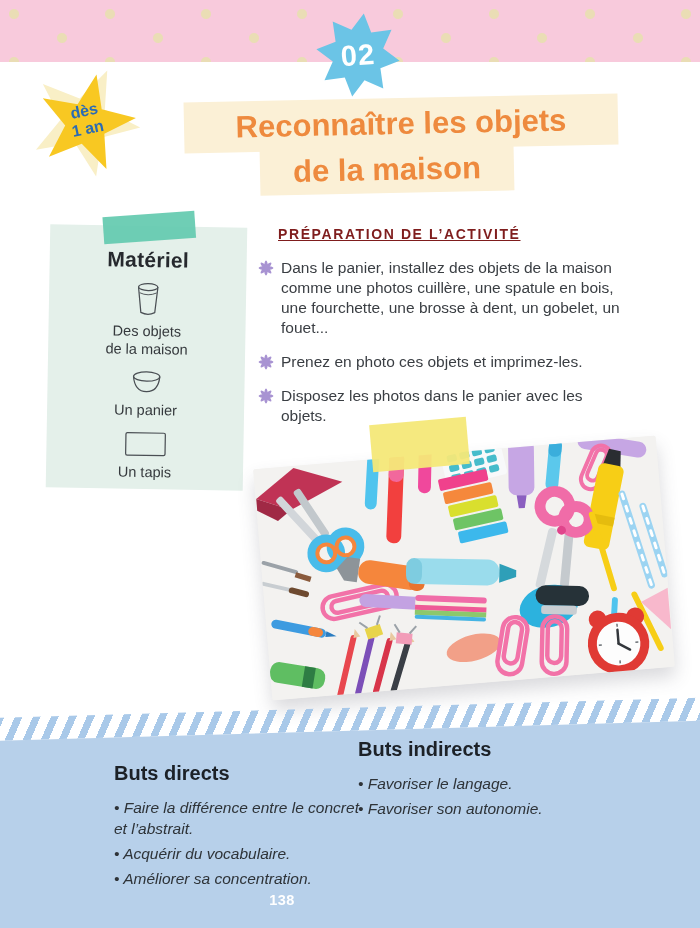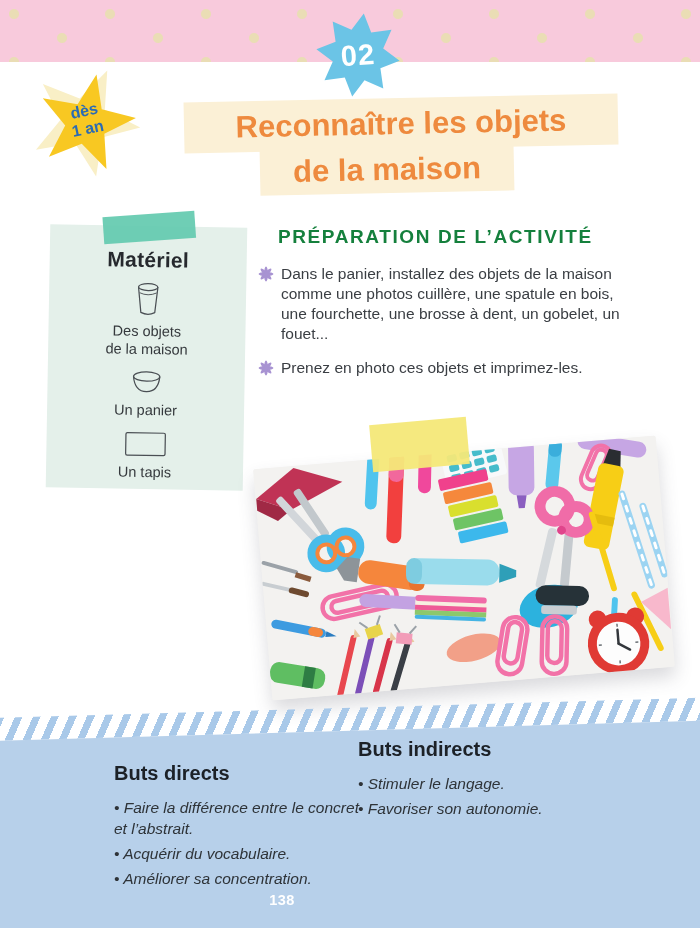--- a/index.html
+++ b/index.html
@@ -45,21 +45,21 @@
     background:#63CAAF;opacity:.92;transform:rotate(-5deg);
   }
   .materiel h2{margin:22px 0 6px 0;font-size:21px;color:#26292E;letter-spacing:.3px;}
   .mat-icon{display:block;margin:4px 0 2px 0;}
   .mat-label{
     font-size:14.5px;color:#35393D;text-align:center;line-height:18px;white-space:pre-line;margin:4px 0 8px 0;
   }
   
   .prep{position:absolute;left:258px;top:226px;width:420px;}
   .prep h2{
-    margin:0 0 16px 20px;font-size:19px;font-weight:bold;color:#15803d;letter-spacing:1.6px;
+    margin:0 0 16px 20px;font-size:14px;font-weight:bold;color:#7f1d1d;letter-spacing:1.6px;text-decoration:underline;
   }
   .prep-item{display:flex;align-items:flex-start;margin-bottom:14px;}
   .prep-item .flower{flex:0 0 auto;margin:2px 7px 0 0;}
   .prep-text{font-size:15.5px;color:#3A3E43;line-height:20px;white-space:pre-line;}
   
   .photo{
     position:absolute;left:262px;top:452px;width:404px;height:232px;background:#F3F2F0;
     transform:rotate(-4.8deg);border-radius:2px;overflow:hidden;
     box-shadow:0 10px 18px rgba(70,70,85,.20);
   }
@@ -162,20 +162,32 @@
         <g fill="#A893D2">
           <ellipse cx="10" cy="10" rx="9.3" ry="2.5"></ellipse>
           <ellipse cx="10" cy="10" rx="9.3" ry="2.5" transform="rotate(45 10 10)"></ellipse>
           <ellipse cx="10" cy="10" rx="9.3" ry="2.5" transform="rotate(90 10 10)"></ellipse>
           <ellipse cx="10" cy="10" rx="9.3" ry="2.5" transform="rotate(135 10 10)"></ellipse>
         </g>
       </svg>
       <div class="prep-text">Prenez en photo ces objets et imprimez-les.</div>
     </div>
 
+    <div class="prep-item">
+      <svg class="flower" width="16" height="16" viewBox="0 0 20 20">
+        <g fill="#A893D2">
+          <ellipse cx="10" cy="10" rx="9.3" ry="2.5"></ellipse>
+          <ellipse cx="10" cy="10" rx="9.3" ry="2.5" transform="rotate(45 10 10)"></ellipse>
+          <ellipse cx="10" cy="10" rx="9.3" ry="2.5" transform="rotate(90 10 10)"></ellipse>
+          <ellipse cx="10" cy="10" rx="9.3" ry="2.5" transform="rotate(135 10 10)"></ellipse>
+        </g>
+      </svg>
+      <div class="prep-text">Disposez les photos dans le panier avec les
+objets.</div>
+    </div>
   </div>
 
   <div class="photo">
     <svg width="404" height="232" viewBox="0 0 406 234">
       <rect width="406" height="234" fill="#F3F2F0"></rect>
       <path d="M0,30 L40,2 L88,20 L34,44 Z" fill="#C03355"></path>
       <path d="M0,30 L34,44 L20,54 L0,42 Z" fill="#A02945"></path>
 
       <g stroke-linecap="round">
         <line x1="2" y1="95" x2="34" y2="107" stroke="#9BA2A8" stroke-width="4"></line>
@@ -387,19 +399,19 @@
   <div class="goals goals-direct">
     <h3>Buts directs</h3>
     <p class="goal-item">• Faire la différence entre le concret
 et l’abstrait.</p>
     <p class="goal-item">• Acquérir du vocabulaire.</p>
     <p class="goal-item">• Améliorer sa concentration.</p>
   </div>
 
   <div class="goals goals-indirect">
     <h3>Buts indirects</h3>
-    <p class="goal-item">• Stimuler le langage.</p>
+    <p class="goal-item">• Favoriser le langage.</p>
     <p class="goal-item">• Favoriser son autonomie.</p>
   </div>
 
   <div class="page-num">138</div>
 
 </div>
 
 </body></html>

